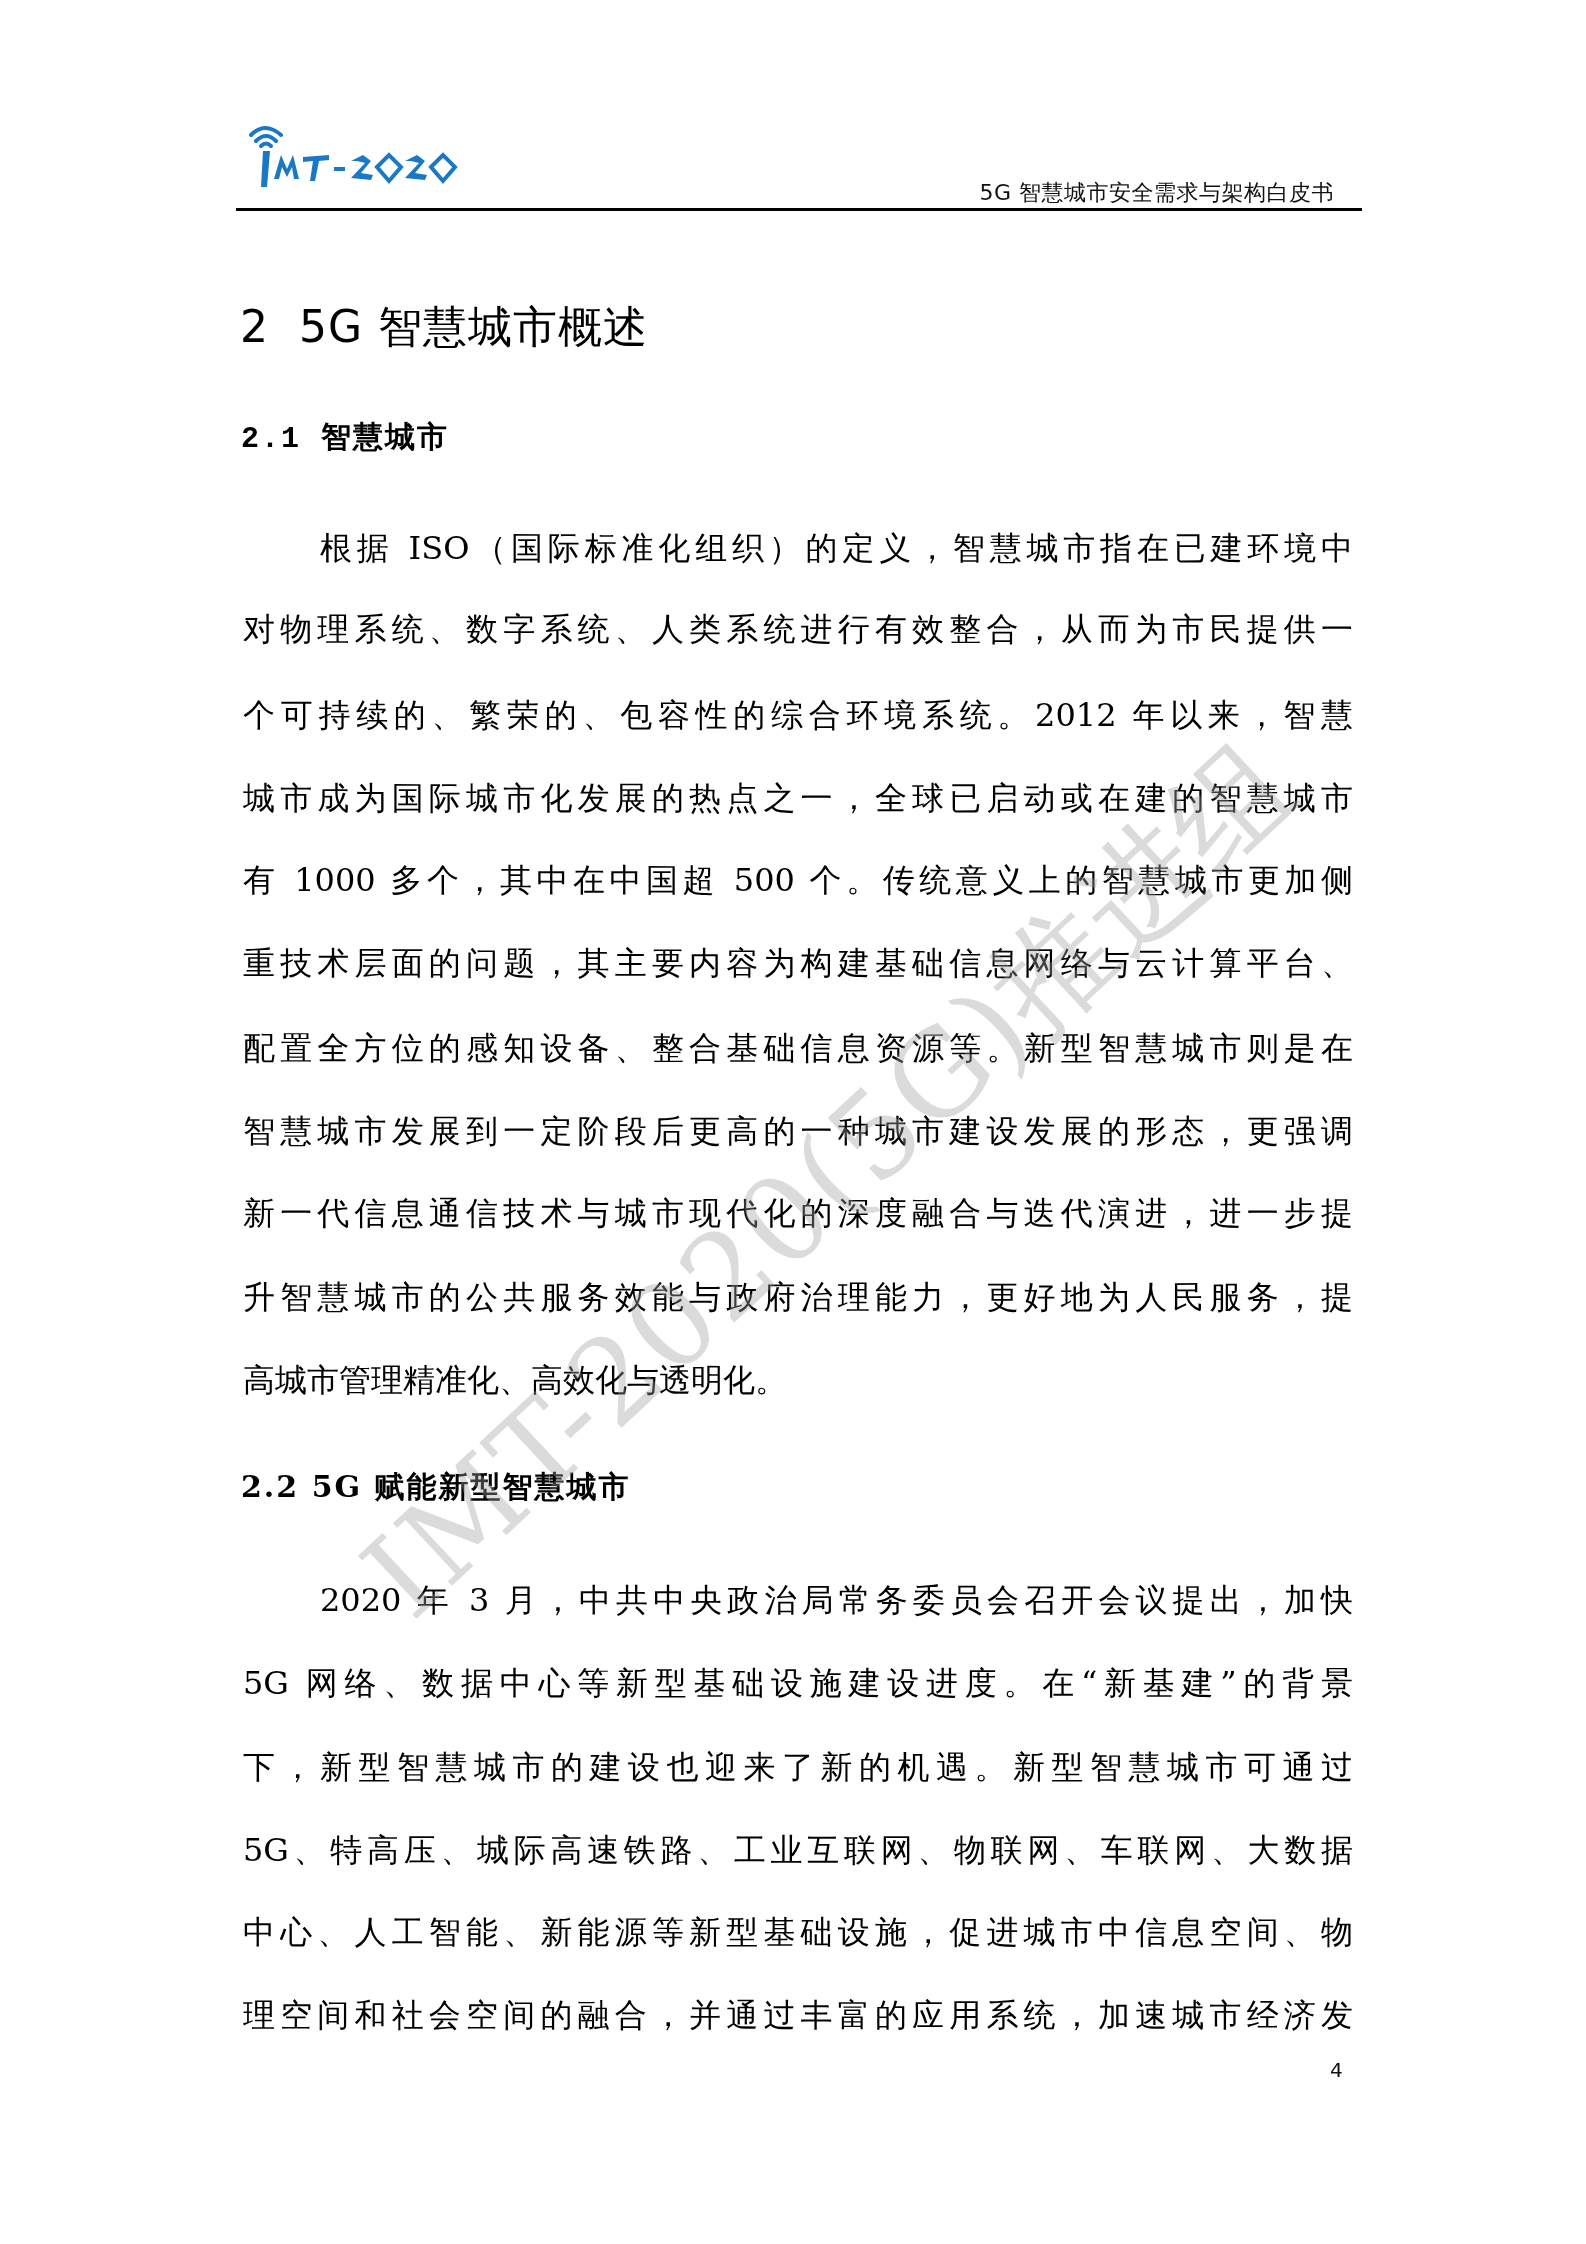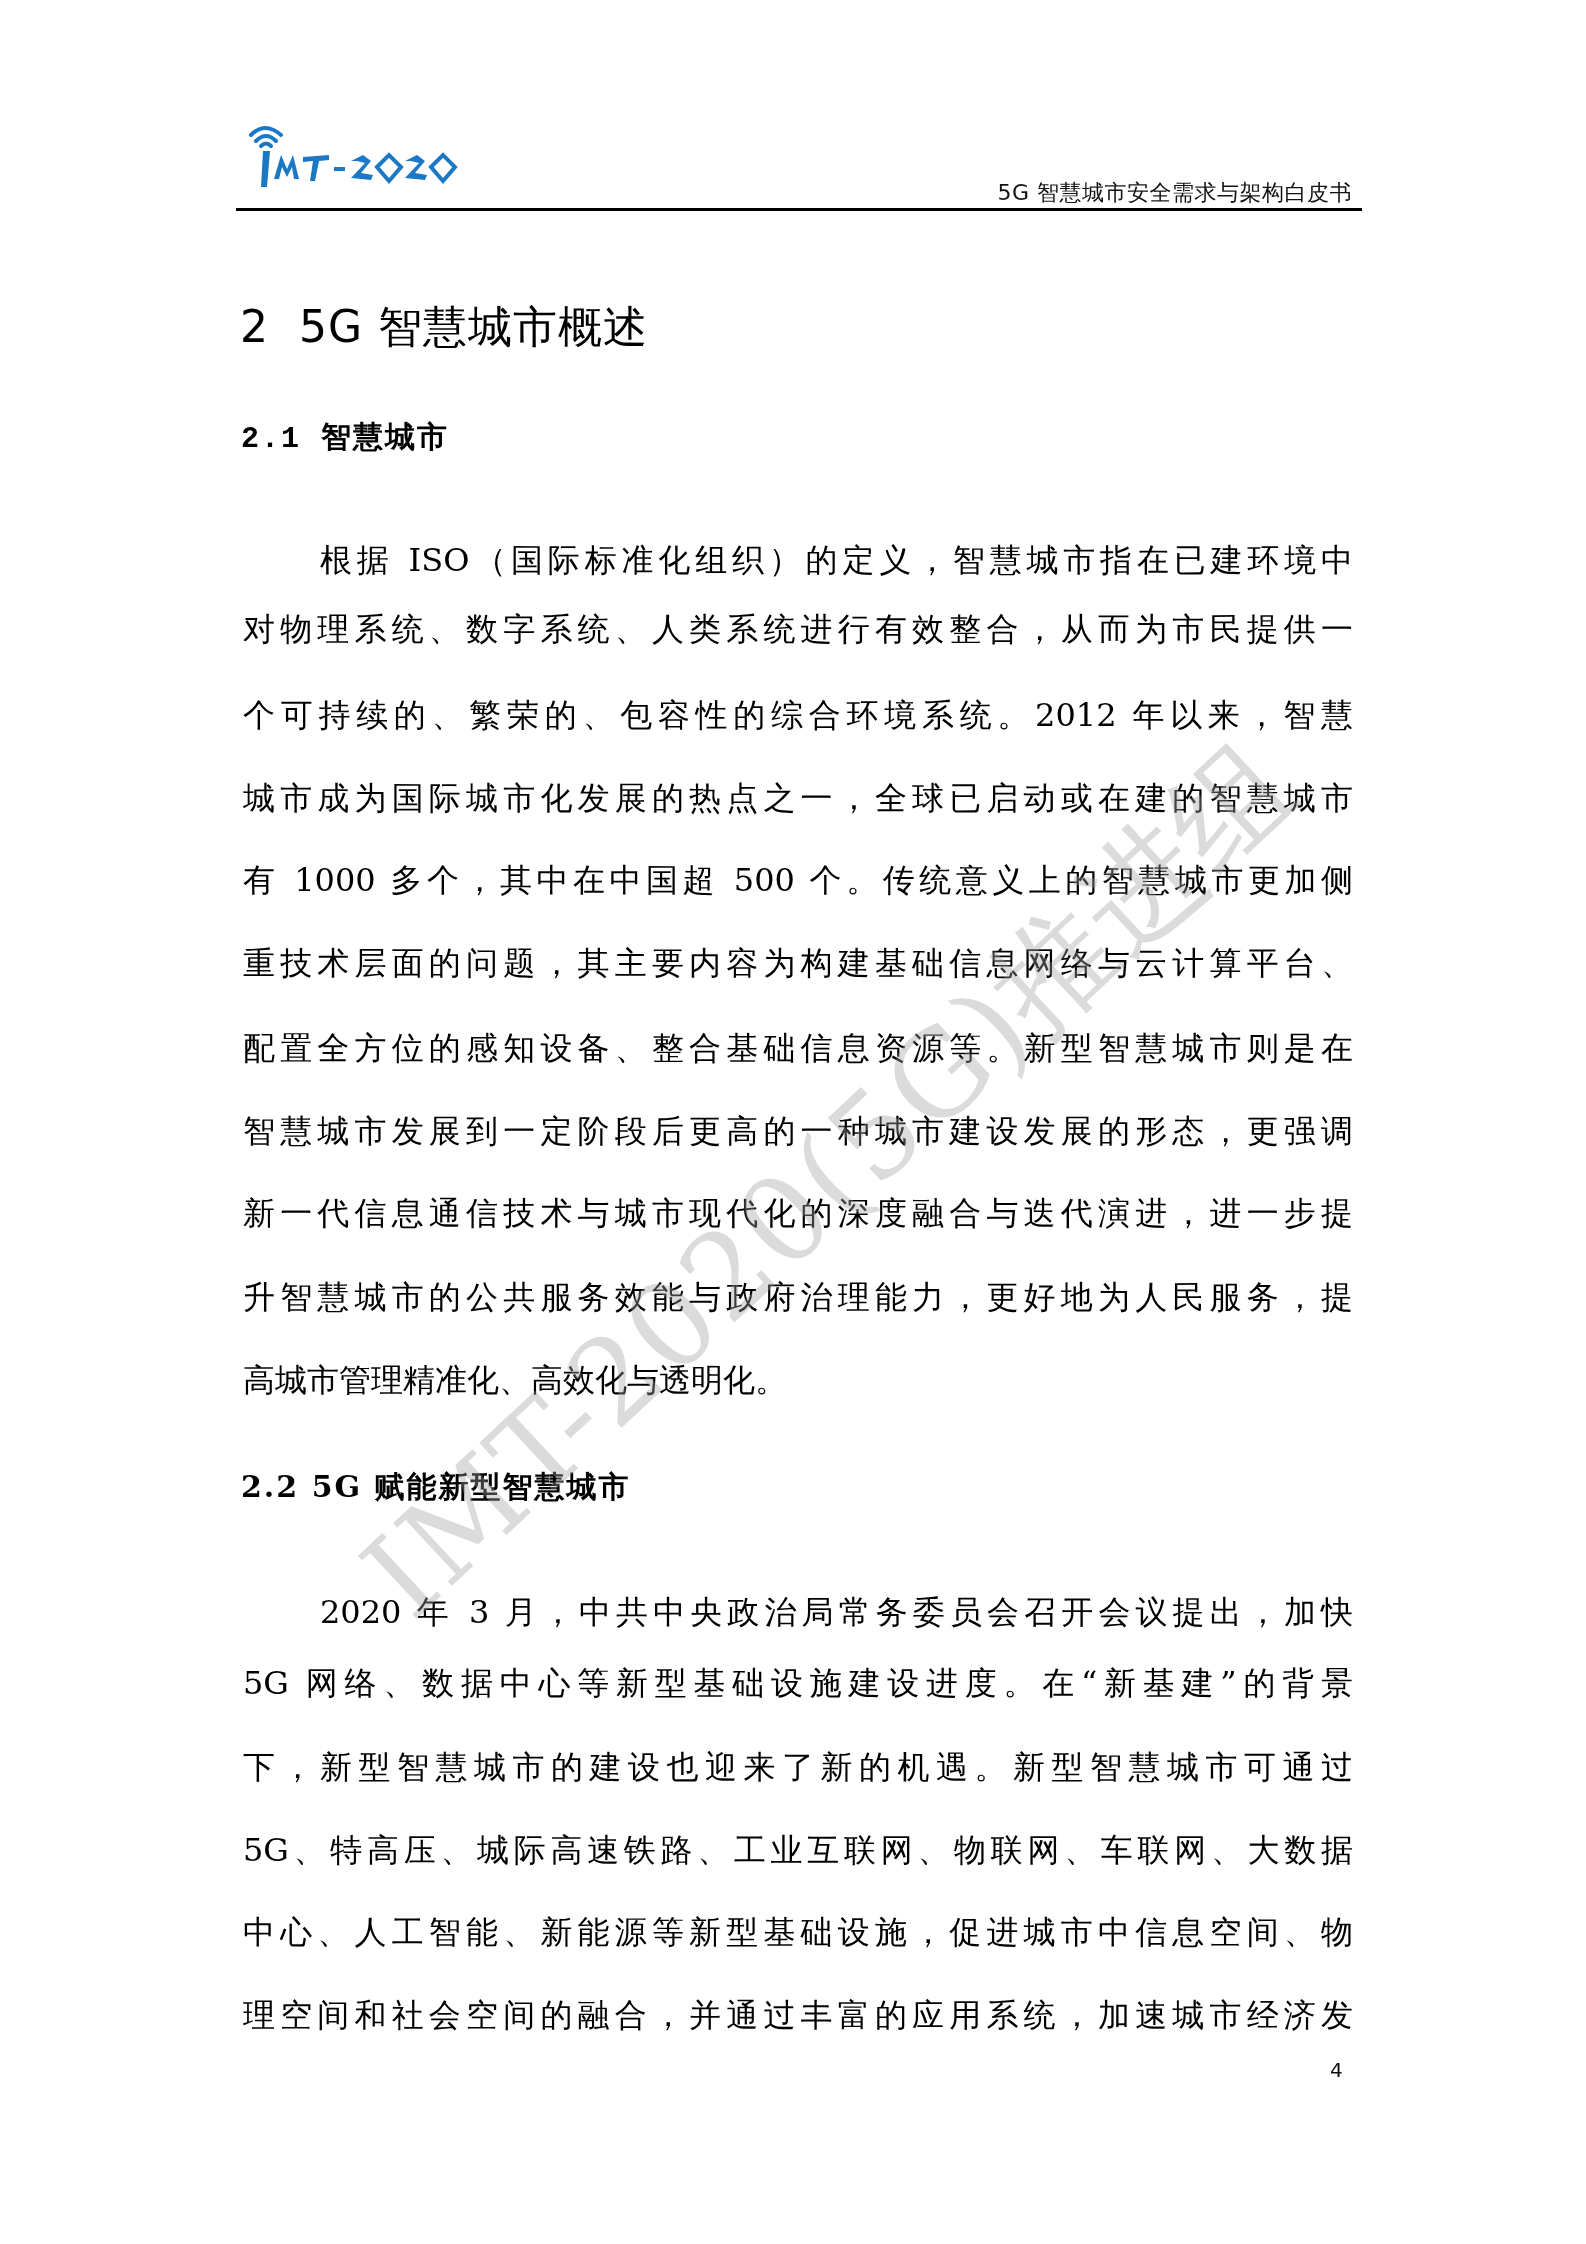--- a/index.html
+++ b/index.html
@@ -1,41 +1,41 @@
 <!DOCTYPE html>
 <html><head>
 <meta charset="utf-8">
 <style>
   html, body { margin: 0; padding: 0; background: #ffffff; }
   body { width: 1586px; height: 2244px; position: relative; overflow: hidden; }
   .page { position: absolute; left: 0; top: 0; width: 1586px; height: 2244px; background: #fff; }
   .logo { position: absolute; left: 243px; top: 115px; width: 220px; height: 75px; }
   .header-title {
-    position: absolute; right: 234px; top: 178px;
+    position: absolute; right: 252px; top: 178px;
     font-family: "DejaVu Sans", sans-serif; font-size: 22px; color: #111;
     white-space: nowrap; letter-spacing: 0.5px;
   }
   .header-rule { position: absolute; left: 236px; top: 208px; width: 1126px; height: 3px; background: #000; }
   .h1 {
     position: absolute; left: 240px; top: 298px;
     font-family: "DejaVu Sans", sans-serif; font-size: 44px; color: #000; white-space: nowrap;
     letter-spacing: 1px;
   }
   .h2 {
     position: absolute; left: 241px;
     font-family: "DejaVu Serif", serif; font-size: 30px; font-weight: bold; color: #000; white-space: nowrap;
     letter-spacing: 2px;
   }
   .line {
     position: absolute; left: 243px; width: 1110px; height: 44px; line-height: 44px;
     font-family: "DejaVu Serif", serif; font-size: 32px; color: #000;
     text-align: justify; text-align-last: justify; white-space: nowrap;
   }
   .line.last { text-align-last: left; }
-  .line.indent { left: 320px; width: 1033px; margin-top: 12px; }
+  .line.indent { left: 320px; width: 1033px; }
   .page-number {
     position: absolute; left: 1330px; top: 2058px;
     font-family: "DejaVu Sans", sans-serif; font-size: 20px; color: #111;
   }
   .watermark {
     position: absolute; left: 180px; top: 1100px; width: 1300px; text-align: center;
     font-family: "DejaVu Serif", serif; font-size: 118px; color: rgba(160,160,160,0.38);
     transform: rotate(-43deg); transform-origin: center center; white-space: nowrap;
     pointer-events: none; letter-spacing: 2px;
   }

